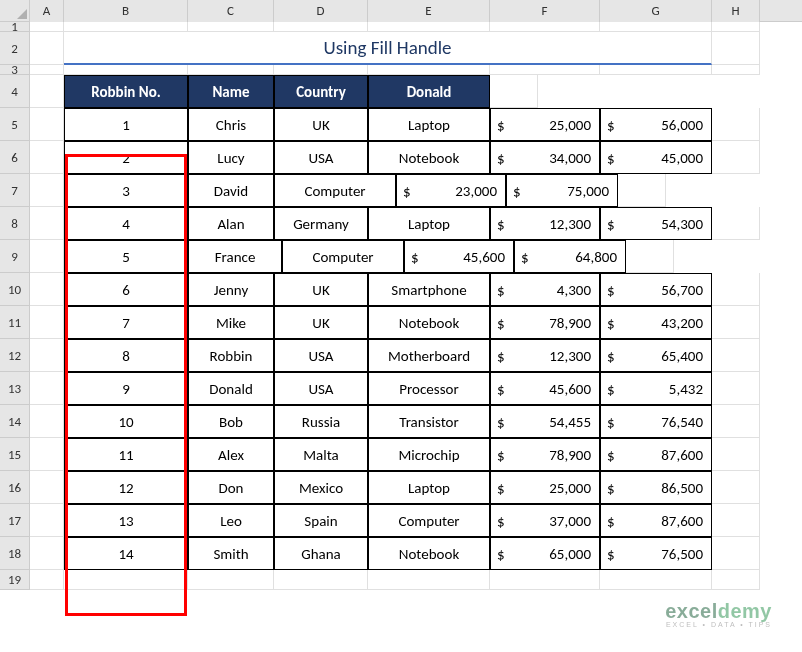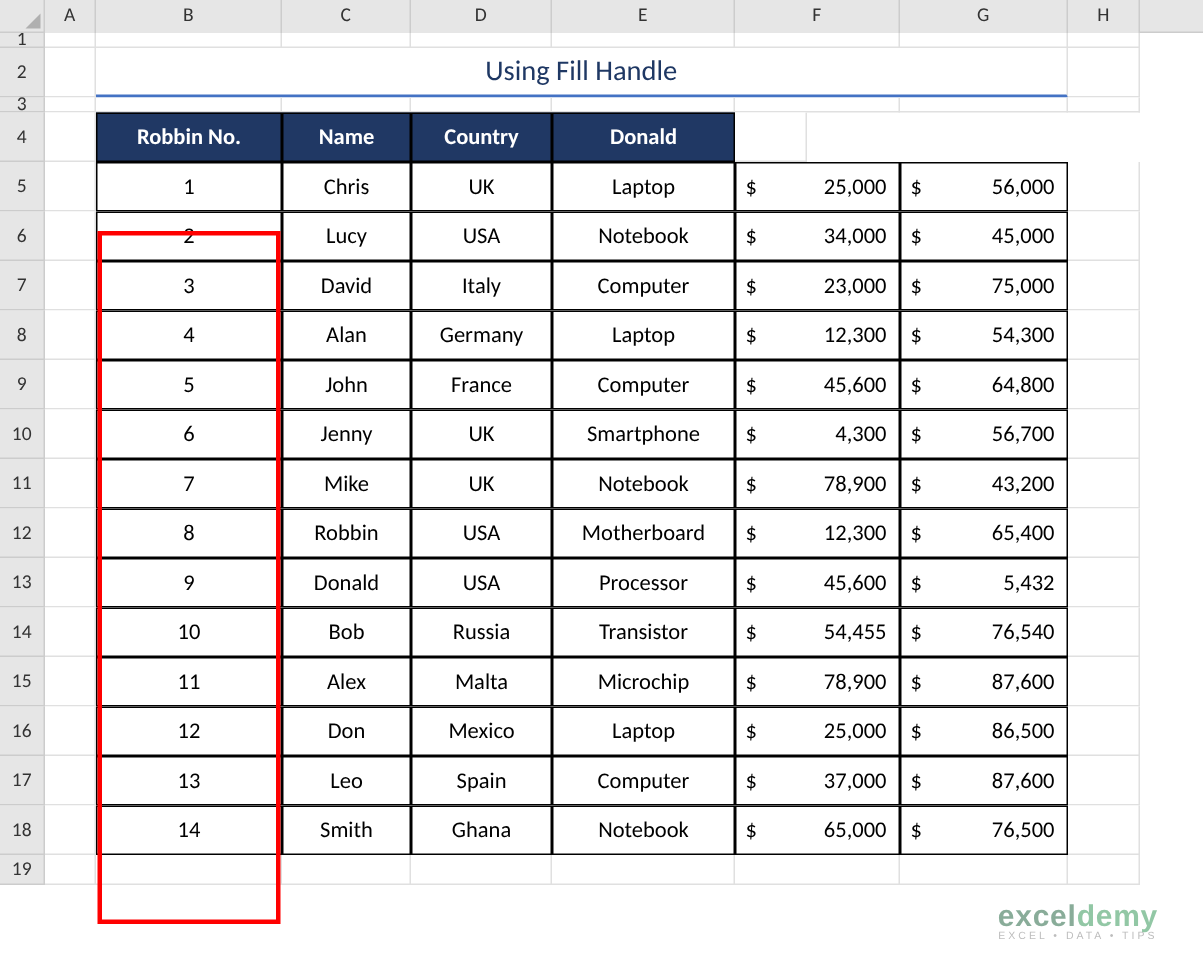--- a/index.html
+++ b/index.html
@@ -117,21 +117,21 @@
       position: absolute;
       border: 3px solid #ff0000;
       pointer-events: none;
       z-index: 10;
     }
     .watermark {
       position: absolute;
       right: 30px;
       bottom: 24px;
       opacity: 0.55;
-      text-align: center;
+      text-align: right;
       font-family: Arial, sans-serif;
       z-index: 5;
       margin-left: 20px;
     }
     .watermark .wm-main {
       font-size: 20px;
       color: #2a6a47;
       font-weight: bold;
       letter-spacing: 0.5px;
     }
@@ -236,21 +236,20 @@
             <span class="dollar">$</span>
             <span class="amount">45,000</span>
           </div>
           <div class="cell cH r-std"></div>
         </div>
         <div class="row r-std">
           <div class="row-header r-std">7</div>
           <div class="cell cA r-std"></div>
           <div class="cell cB r-std data-cell">3</div>
           <div class="cell cC r-std data-cell">David</div>
-          <div class="cell cD r-std data-cell">Italy</div>
           <div class="cell cE r-std data-cell">Computer</div>
           <div class="cell cF r-std data-cell money-cell">
             <span class="dollar">$</span>
             <span class="amount">23,000</span>
           </div>
           <div class="cell cG r-std data-cell money-cell">
             <span class="dollar">$</span>
             <span class="amount">75,000</span>
           </div>
           <div class="cell cH r-std"></div>
@@ -269,21 +268,20 @@
           <div class="cell cG r-std data-cell money-cell">
             <span class="dollar">$</span>
             <span class="amount">54,300</span>
           </div>
           <div class="cell cH r-std"></div>
         </div>
         <div class="row r-std">
           <div class="row-header r-std">9</div>
           <div class="cell cA r-std"></div>
           <div class="cell cB r-std data-cell">5</div>
-          <div class="cell cC r-std data-cell">John</div>
           <div class="cell cD r-std data-cell">France</div>
           <div class="cell cE r-std data-cell">Computer</div>
           <div class="cell cF r-std data-cell money-cell">
             <span class="dollar">$</span>
             <span class="amount">45,600</span>
           </div>
           <div class="cell cG r-std data-cell money-cell">
             <span class="dollar">$</span>
             <span class="amount">64,800</span>
           </div>

